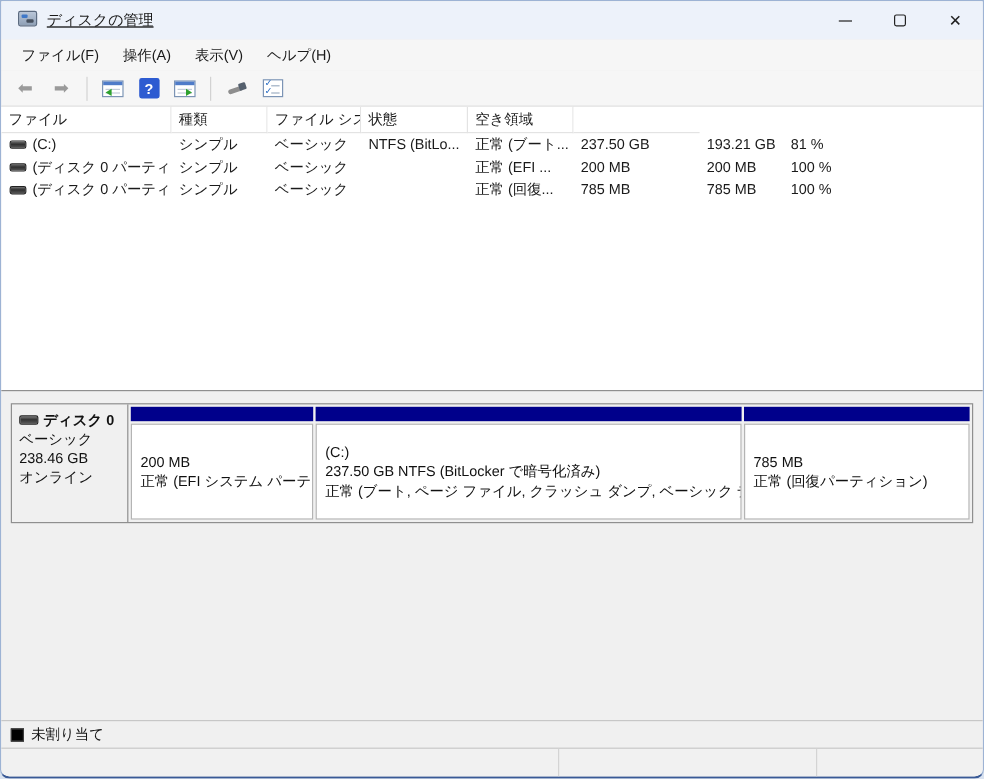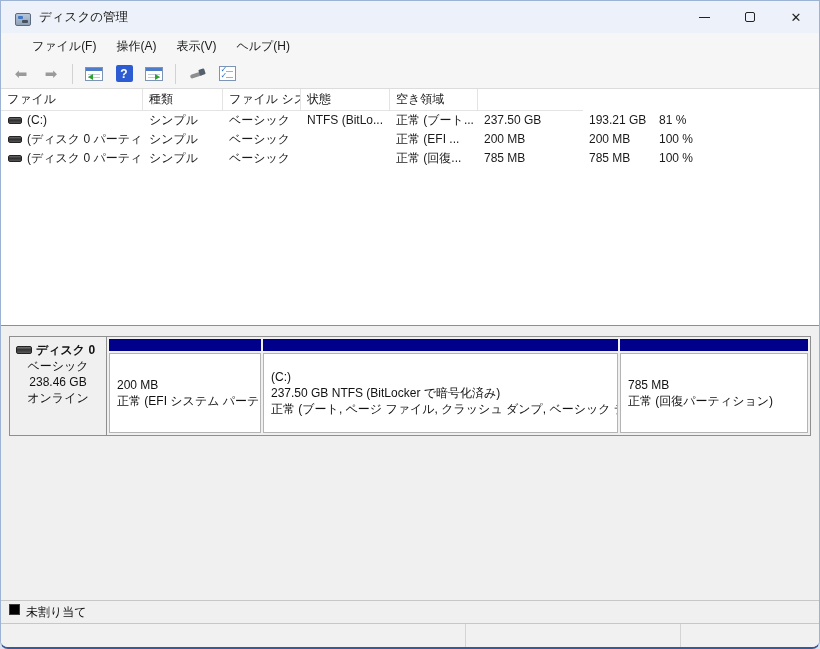--- a/index.html
+++ b/index.html
@@ -5,33 +5,33 @@
   * { margin:0; padding:0; box-sizing:border-box; }
   html,body { width:820px; height:649px; background:#d9e2ef; font-family:"Liberation Sans",sans-serif; }
   .window {
     width:820px; height:649px; display:flex; flex-direction:column;
     border:1px solid #9db3d4; border-bottom:2px solid #3a5a96;
     border-radius:0 0 8px 8px; overflow:hidden; background:#f0f0f0;
   }
 
   
   .titlebar { height:32px; background:#edf2fa; display:flex; align-items:center; justify-content:space-between; flex:0 0 32px; }
-  .titlebar-left { display:flex; align-items:flex-end; gap:8px; padding-left:14px; }
+  .titlebar-left { display:flex; align-items:flex-start; gap:8px; padding-left:14px;text-decoration:underline; }
   .app-icon { width:16px; height:13px; position:relative; background:linear-gradient(#b9c6d8,#8fa0b6); border:1px solid #5c6b80; border-radius:2px; }
   .app-icon::after { content:""; position:absolute; left:2px; top:2px; width:5px; height:3px; background:#3f78c8; border-radius:1px; }
   .app-icon::before { content:""; position:absolute; right:2px; bottom:2px; width:6px; height:3px; background:#46505e; border-radius:1px; }
   .title-text { font-size:12.5px; color:#1a1a1a; }
   .titlebar-controls { display:flex; height:32px; }
   .cap-btn { width:46px; height:32px; background:transparent; border:none; display:flex; align-items:center; justify-content:center; cursor:pointer; }
   .glyph-min { width:11px; height:1px; background:#222; }
   .glyph-max { width:10px; height:10px; border:1px solid #222; border-radius:2px; }
   .glyph-close { font-size:13px; color:#222; line-height:1; }
 
   
-  .menubar { height:26px; background:#f6f6f6; display:flex; align-items:center; padding-left:22px; gap:2px; flex:0 0 26px; }
+  .menubar { height:26px; background:#f6f6f6; display:flex; align-items:center; padding-left:8px; gap:2px; flex:0 0 26px; }
   .menu-item { font-size:12px; color:#1a1a1a; padding:4px 9px; border-radius:3px; cursor:default; }
 
   
   .toolbar { height:30px; background:#f6f6f6; border-bottom:1px solid #dcdcdc; display:flex; align-items:center; padding-left:8px; gap:6px; flex:0 0 30px; }
   .tbtn { width:24px; height:24px; display:flex; align-items:center; justify-content:center; border:none; background:transparent; cursor:pointer; }
   .tb-sep { width:1px; height:20px; background:#d2d2d2; margin:0 3px; }
   .arrow-glyph { font-size:15px; color:#9a9a9a; line-height:1; }
   .mini-console { width:18px; height:14px; background:#fff; border:1px solid #7c94b5; position:relative; }
   .mini-console::before { content:""; position:absolute; left:0; top:0; right:0; height:3px; background:#4f7cc9; }
   .mini-console .grid-line { position:absolute; left:2px; right:2px; top:6px; height:1px; background:#c3cdd9; box-shadow:0 3px 0 #c3cdd9; }
@@ -56,35 +56,35 @@
   .vol-icon { flex:0 0 14px; width:14px; height:7px; border-radius:2px; background:linear-gradient(#6a6a6a,#2f2f2f 45%,#555); border:1px solid #222; }
 
   
   .splitter { height:5px; flex:0 0 5px; border-top:1px solid #8f8f8f; background:#f0f0f0; }
 
   
   .graphical { height:270px; flex:0 0 270px; background:#f0f0f0; padding:6px 8px 0 8px; overflow:hidden; }
   .g-row { border:1px solid #8f8f8f; background:#f0f0f0; display:flex; margin-bottom:5px; }
   .g-row.disk { height:100px; }
   .g-row.cdrom { height:104px; }
-  .g-head { width:97px; flex:0 0 97px; border-right:1px solid #8f8f8f; padding:5px 6px; font-size:12px; line-height:16px; color:#111;text-align:center; }
+  .g-head { width:97px; flex:0 0 97px; border-right:1px solid #8f8f8f; padding:5px 6px; font-size:12px; line-height:16px; color:#111; }
   .g-head .hl { display:flex; align-items:center; gap:4px; font-weight:bold; }
   .drive-icon { width:16px; height:8px; border-radius:2px; background:linear-gradient(#777,#333 45%,#5a5a5a); border:1px solid #222; flex:0 0 16px; }
   .cd-icon { width:14px; height:10px; position:relative; flex:0 0 14px; background:linear-gradient(#cfd6de,#97a2ae); border:1px solid #6b7684; border-radius:2px; }
   .cd-icon::before { content:""; position:absolute; left:3px; top:1px; width:7px; height:7px; border-radius:50%; background:radial-gradient(circle at 50% 50%, #6b7684 1px, #e8edf2 2px, #aab4bf 4px); }
   .g-body { flex:1; display:flex; gap:2px; padding:2px; overflow:hidden; }
   .partition { display:flex; flex-direction:column; }
   .part-strip { height:12px; flex:0 0 12px; background:#00008b; margin-bottom:2px; }
   .part-box { flex:1; background:#fff; border:1px solid #b4b4b4; padding:2px 7px; display:flex; flex-direction:column; justify-content:center; overflow:hidden; }
   .part-line { display:block; font-size:12px; line-height:16px; white-space:nowrap; color:#111; }
   .empty-line { height:14px; }
 
   
   .legendbar { height:23px; flex:0 0 23px; background:#f0f0f0; border-top:1px solid #c7c7c7; display:flex; align-items:center; padding-left:8px; gap:7px; }
-  .legend-item { display:flex; gap:6px; }
+  .legend-item { display:flex; align-items:center; gap:6px; }
   .swatch { width:11px; height:11px; border:1px solid #3c3c3c; }
   .swatch.unalloc { background:#000000; }
   .swatch.primary { background:#00008b; }
   .legend-label { font-size:12px; color:#111; }
 
   
   .statusbar { flex:1; background:#f1f1f1; border-top:1px solid #c7c7c7; display:flex; }
   .sb-seg { border-right:1px solid #d4d4d4; height:100%; }
   .sb-seg.s1 { width:465px; }
   .sb-seg.s2 { width:215px; }

